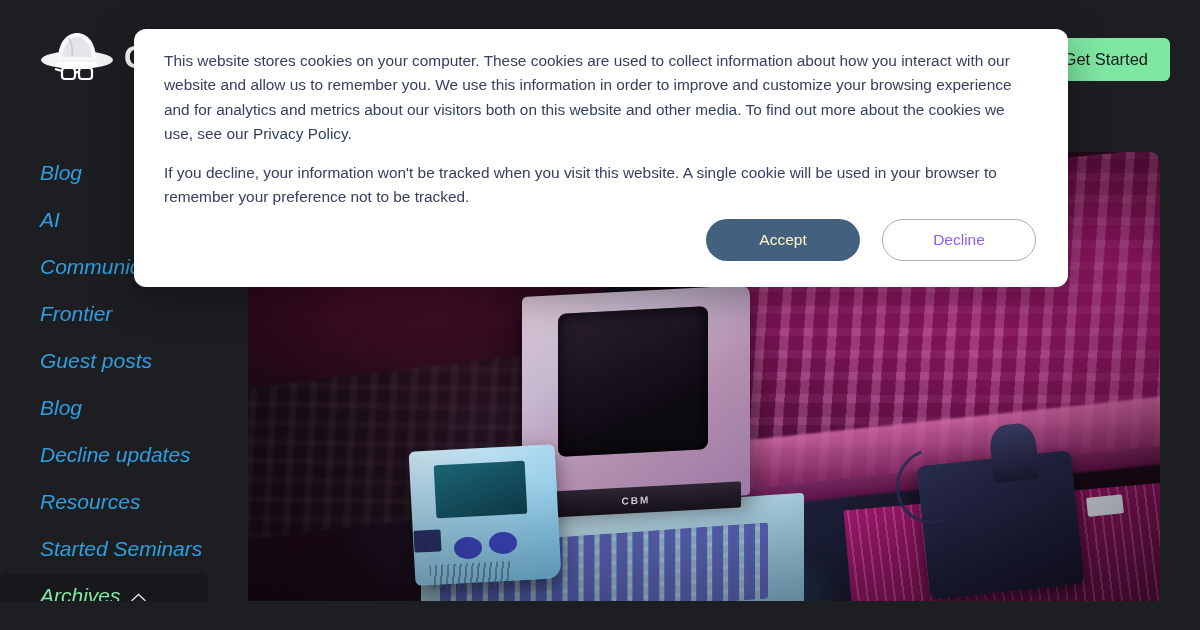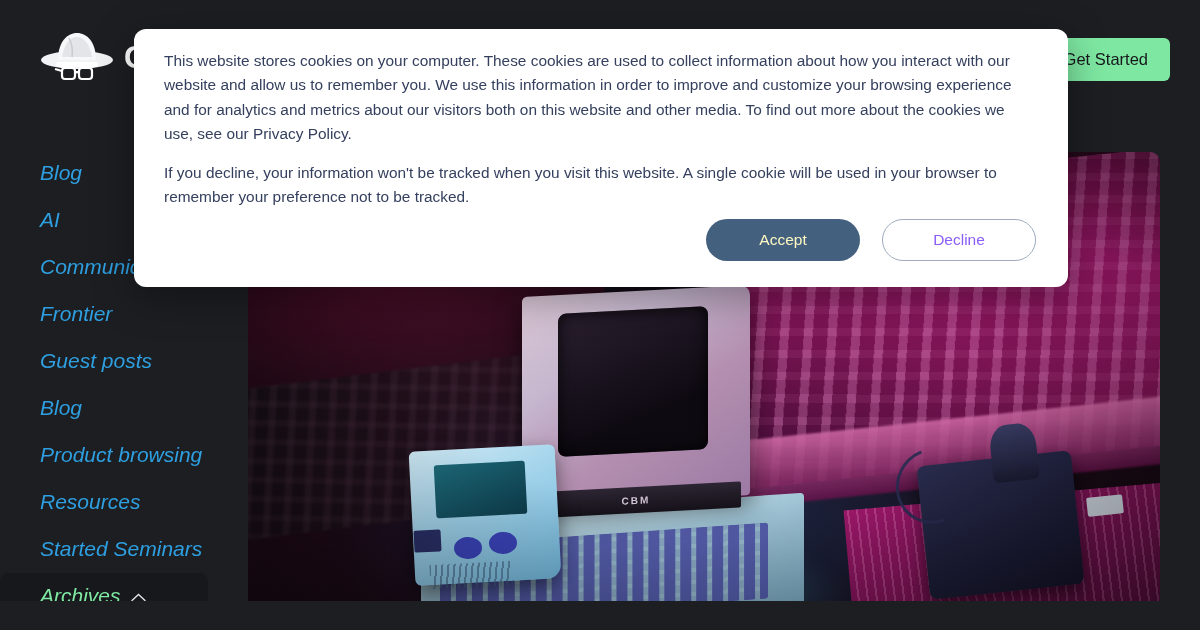--- a/index.html
+++ b/index.html
@@ -371,21 +371,21 @@
     <button class="cta-btn">Get Started</button>
   </header>
 
   <nav class="sidebar">
     <a class="nav-item">Blog</a>
     <a class="nav-item">AI</a>
     <a class="nav-item">Communication</a>
     <a class="nav-item">Frontier</a>
     <a class="nav-item">Guest posts</a>
     <a class="nav-item">Blog</a>
-    <a class="nav-item">Product browsing</a>
+    <a class="nav-item">Decline updates</a>
     <a class="nav-item">Resources</a>
     <a class="nav-item">Started Seminars</a>
     <div class="nav-item active-wrap">
       <span>Archives</span>
       <svg class="chev" viewBox="0 0 15 9">
         <path d="M1 7.5 L7.5 1.5 L14 7.5" stroke="#dfe6e2" stroke-width="1.4" fill="none" stroke-linecap="round"></path>
       </svg>
     </div>
   </nav>
 

